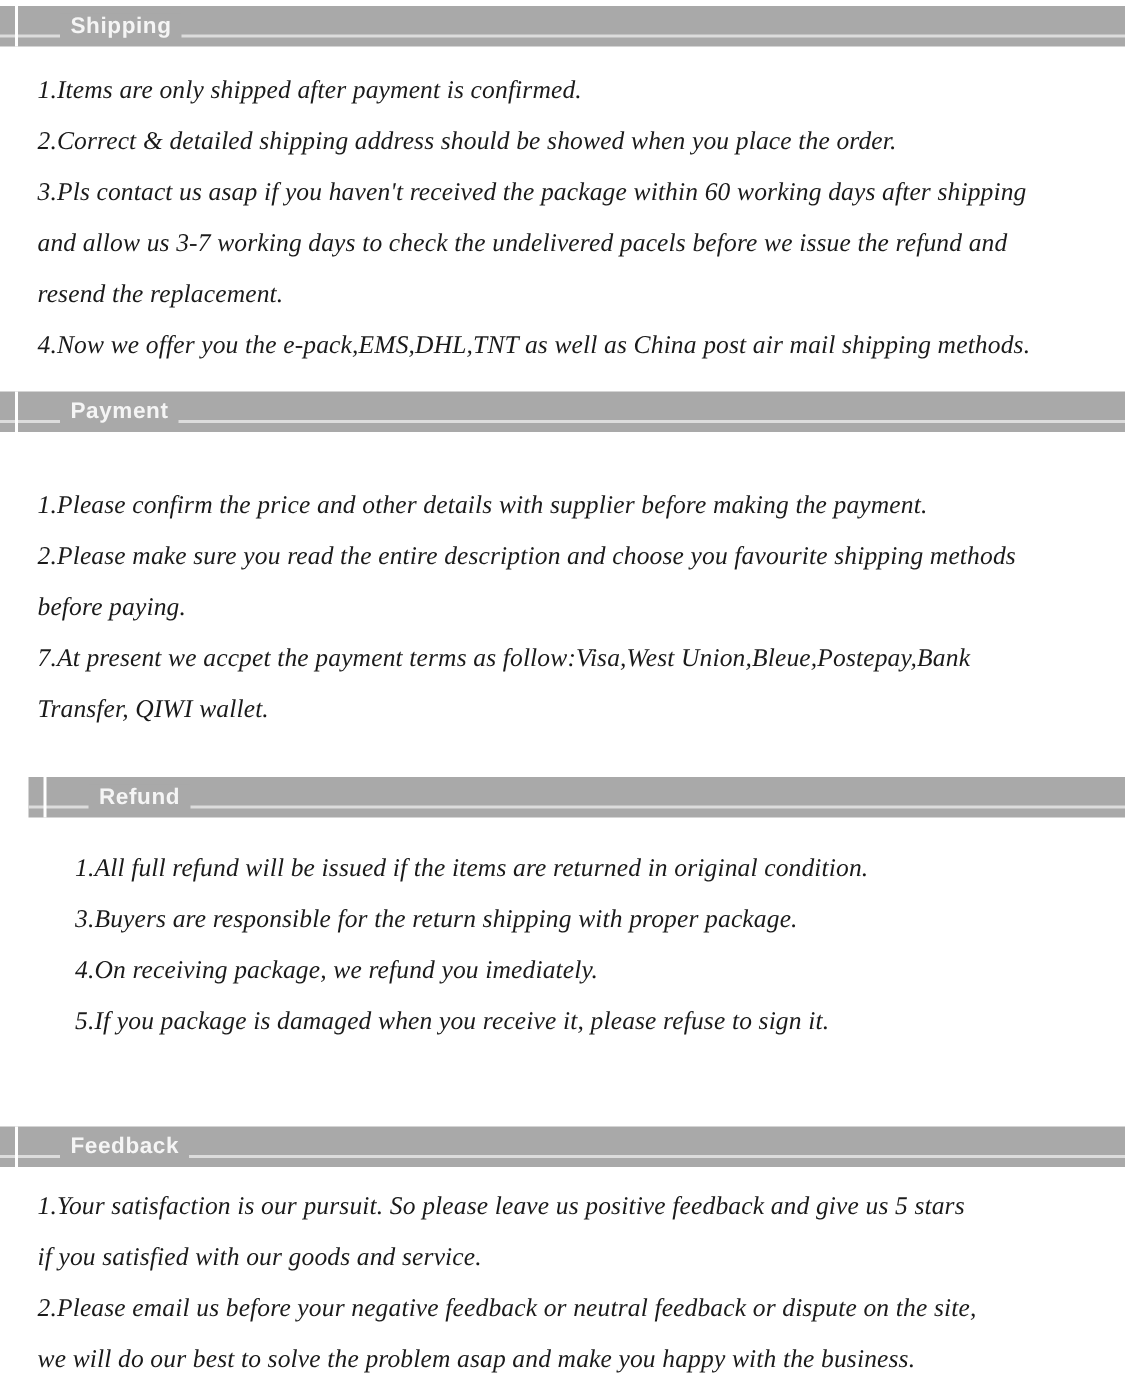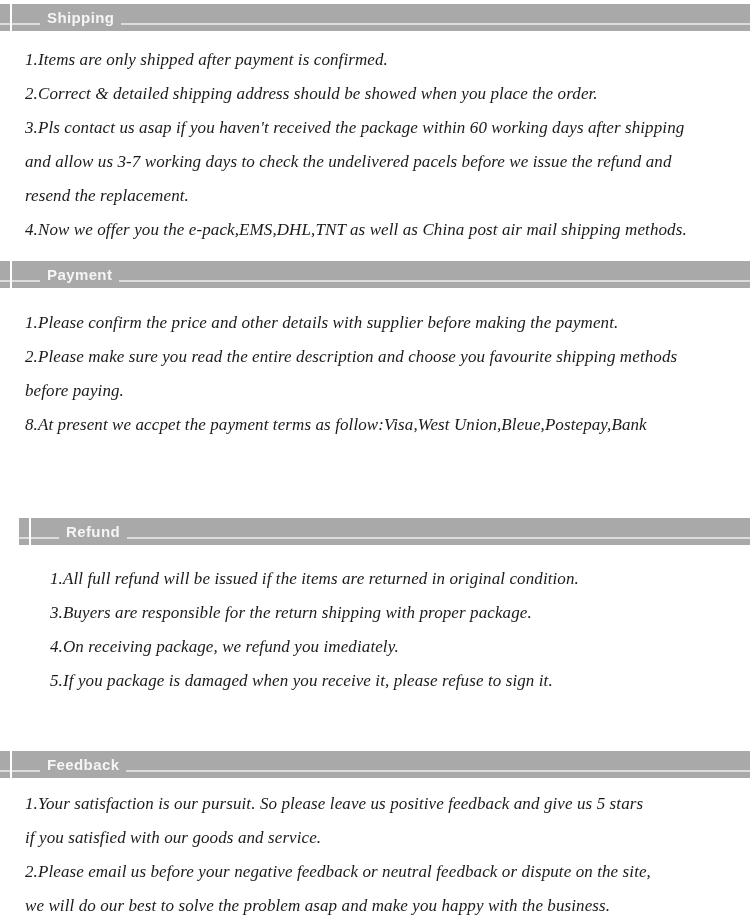--- a/index.html
+++ b/index.html
@@ -48,21 +48,21 @@
     padding: 0 7px;
     font-family: "Liberation Sans", "DejaVu Sans", sans-serif;
     font-weight: bold;
     font-size: 15px;
     letter-spacing: 0.4px;
     color: var(--label-color, #f5f5f5);
   }
 
   .body { padding-left: 25px; }
   .sec:nth-of-type(1) .body { margin-top: 12px; }
-  .sec:nth-of-type(2) .body { margin-top: 18px; }
+  .sec:nth-of-type(2) .body { margin-top: 32px; }
   .sec:nth-of-type(3) .body { margin-top: 17px; padding-left: 31px; }
   .sec:nth-of-type(4) .body { margin-top: 9px; }
 
   .line {
     font-style: italic;
     font-size: 17px;
     line-height: 34px;
     letter-spacing: 0.1px;
     color: var(--text-color, #1a1a1a);
     white-space: nowrap;
@@ -94,21 +94,22 @@
     <div class="bar">
       <span class="hline"></span>
       <span class="tick tick-left"></span>
       <span class="tick tick-right"></span>
       <span class="bar-label">Payment</span>
     </div>
     <div class="body">
         <div class="line">1.Please confirm the price and other details with supplier before making the payment.</div>
         <div class="line">2.Please make sure you read the entire description and choose you favourite shipping methods</div>
         <div class="line">before paying.</div>
-        <div class="line">8.At present we accpet the payment terms as follow:Visa,West Union,Bleue,Postepay,Bank</div>
+        <div class="line">7.At present we accpet the payment terms as follow:Visa,West Union,Bleue,Postepay,Bank</div>
+        <div class="line">Transfer, QIWI wallet.</div>
       </div>
   </section>
 
   <section class="sec">
     <div class="bar">
       <span class="hline"></span>
       <span class="tick tick-left"></span>
       <span class="tick tick-right"></span>
       <span class="bar-label">Refund</span>
     </div>

